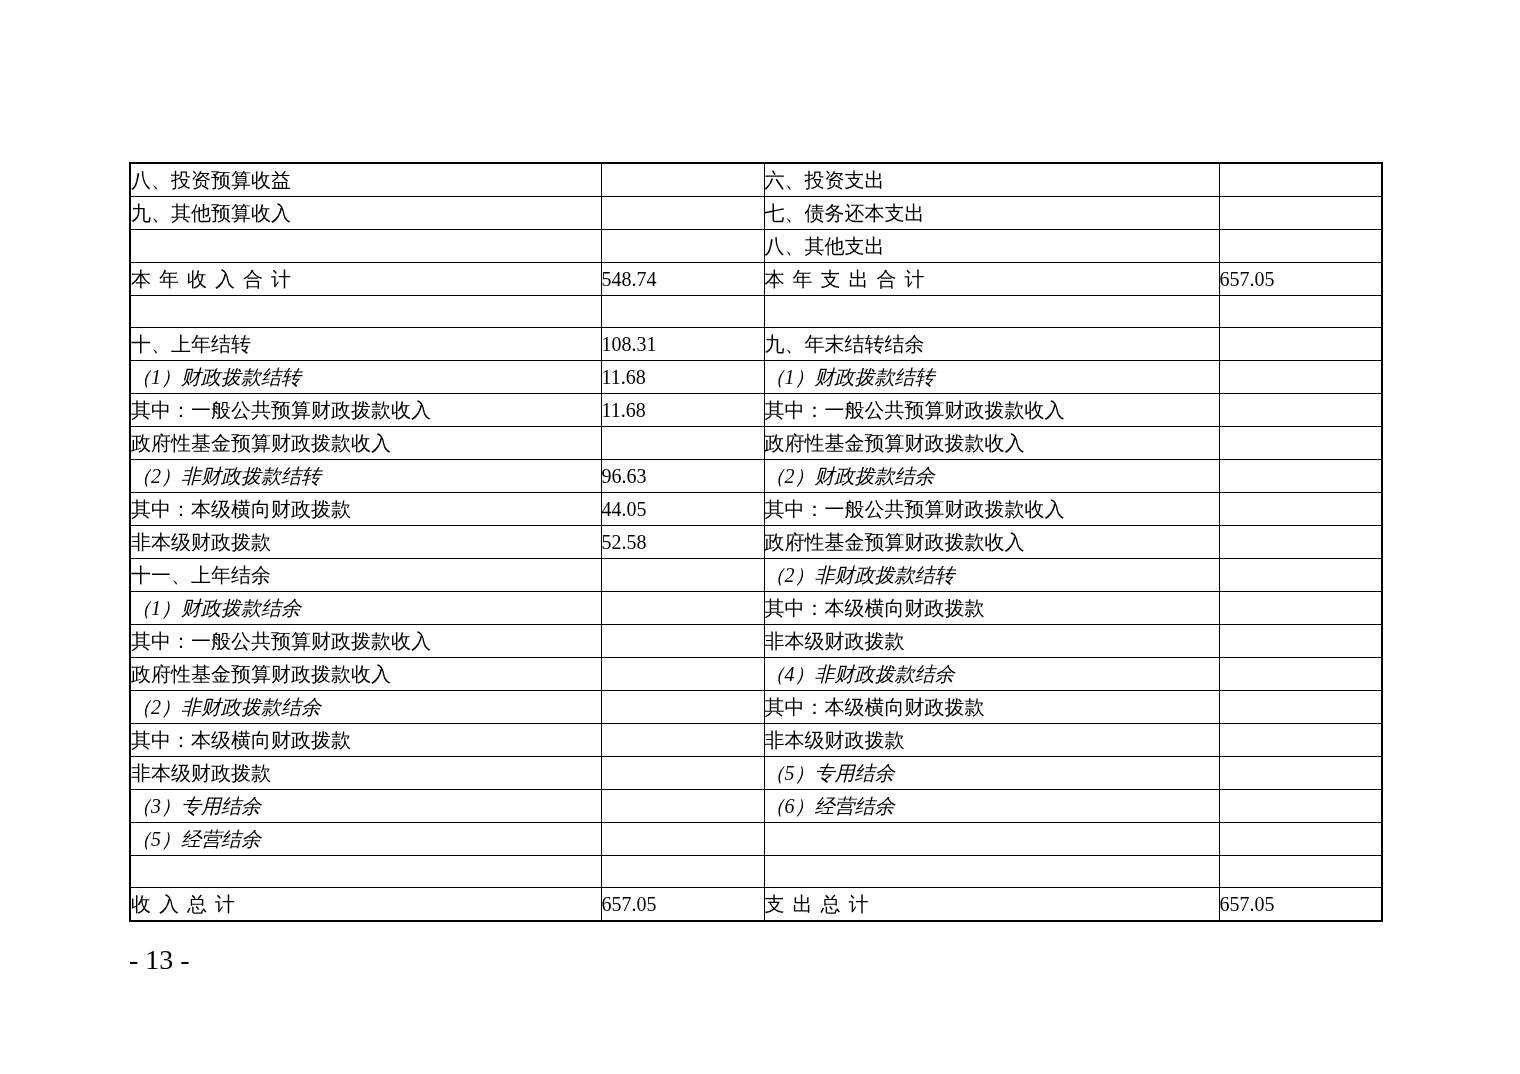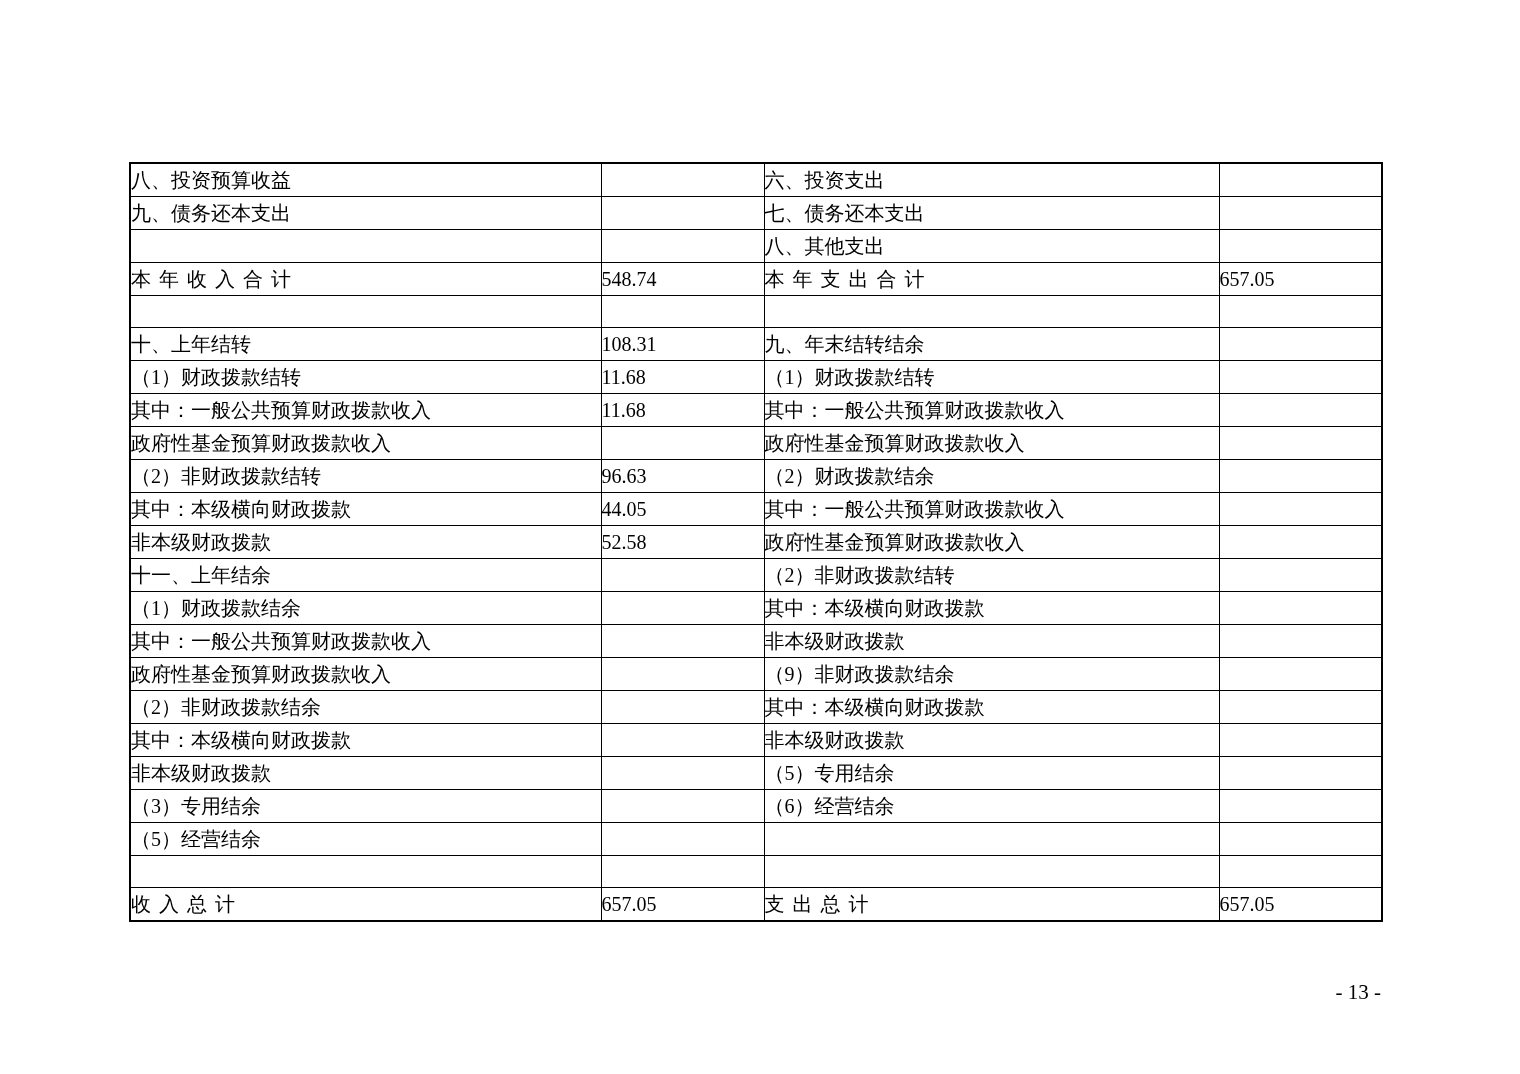--- a/index.html
+++ b/index.html
@@ -30,34 +30,34 @@
     line-height: 32px;
     color: var(--text-color, #000000);
     vertical-align: middle;
     white-space: nowrap;
     overflow: hidden;
     padding: 0;
   }
   td.item { text-align: left; }
   td.val  { }
   td.ind0 { padding-left: 9px; }
-  td.ind1 { padding-left: 46px; }
+  td.ind1 { padding-left: 46px; font-style: italic; }
   td.ind2 { padding-left: 87px; }
   td.ind3 { padding-left: 131px; }
   td.center {
     text-align: left;
     padding-left: 8px;
     letter-spacing: 8px;
   }
   .page-number {
     position: absolute;
-    left: 129px; top: 980px;
+    left: 129px; top: 944px;
     width: 1252px;
-    text-align: right;
-    font-size: 21px;
+    text-align: left;
+    font-size: 28px;
     color: var(--text-color, #000000);
   }
 </style>
 </head>
 <body>
 
 <div class="page">
   <table class="budget-table">
     <colgroup>
       <col style="width:471px">
@@ -66,21 +66,21 @@
       <col style="width:163px">
     </colgroup>
     <tbody>
         <tr>
           <td class="item ind0">八、投资预算收益</td>
           <td class="val"></td>
           <td class="item ind0">六、投资支出</td>
           <td class="val"></td>
         </tr>
         <tr>
-          <td class="item ind0">九、债务还本支出</td>
+          <td class="item ind0">九、其他预算收入</td>
           <td class="val"></td>
           <td class="item ind0">七、债务还本支出</td>
           <td class="val"></td>
         </tr>
         <tr>
           <td class="item ind0"></td>
           <td class="val"></td>
           <td class="item ind0">八、其他支出</td>
           <td class="val"></td>
         </tr>
@@ -152,21 +152,21 @@
         </tr>
         <tr>
           <td class="item ind2">其中：一般公共预算财政拨款收入</td>
           <td class="val"></td>
           <td class="item ind3">非本级财政拨款</td>
           <td class="val"></td>
         </tr>
         <tr>
           <td class="item ind3">政府性基金预算财政拨款收入</td>
           <td class="val"></td>
-          <td class="item ind1">（9）非财政拨款结余</td>
+          <td class="item ind1">（4）非财政拨款结余</td>
           <td class="val"></td>
         </tr>
         <tr>
           <td class="item ind1">（2）非财政拨款结余</td>
           <td class="val"></td>
           <td class="item ind2">其中：本级横向财政拨款</td>
           <td class="val"></td>
         </tr>
         <tr>
           <td class="item ind2">其中：本级横向财政拨款</td>

